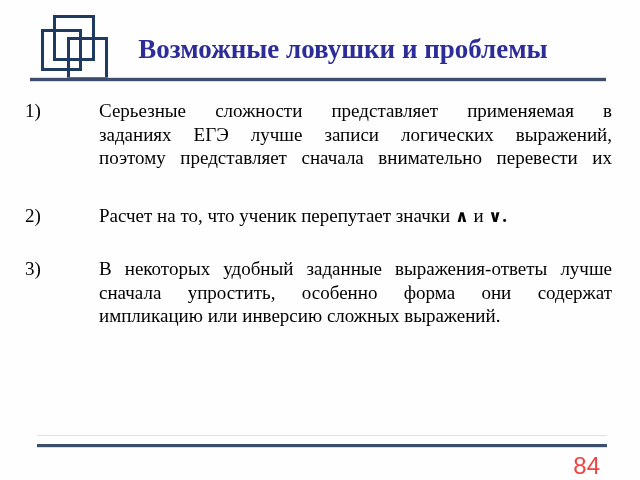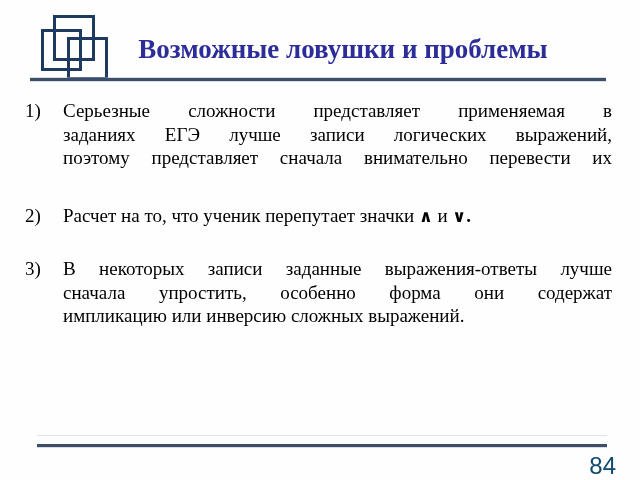--- a/index.html
+++ b/index.html
@@ -87,42 +87,43 @@
   .list-item.item-2 { margin-bottom: 29px; }
   .item-number {
     position: absolute;
     left: 0;
     top: 0;
     line-height: 23.5px;
   }
   .text-line {
     line-height: 23.5px;
     text-align: justify;
+    margin-left: 36px;
   }
   .text-line.stretched {
     text-align: justify;
     text-align-last: justify;
   }
   .logic-symbol {
     font-family: "DejaVu Sans", sans-serif;
     font-weight: 600;
     font-size: 17px;
   }
   .bold-period {
     font-weight: bold;
   }
 
   
   .page-number {
     position: absolute;
     top: 452px;
-    right: 24px;
+    right: 40px;
     font-family: "Liberation Sans", sans-serif;
     font-size: 24px;
-    color: #0c4a6e;
+    color: #ef4444;
   }
 </style>
 </head>
 <body>
 
 <div class="slide">
 
   <div>
     <div class="logo-square sq-top"></div>
     <div class="logo-square sq-left"></div>
@@ -144,21 +145,21 @@
 
     <div class="list-item item-2">
       <span class="item-number">2)</span>
       <div class="text-line">
         <span>Расчет на то, что ученик перепутает значки </span><span class="logic-symbol">∧</span><span> и </span><span class="logic-symbol">∨</span><span class="bold-period">.</span>
       </div>
     </div>
 
     <div class="list-item item-3">
       <span class="item-number">3)</span>
-      <div class="text-line stretched">В некоторых записи заданные выражения-ответы лучше</div>
+      <div class="text-line stretched">В некоторых удобный заданные выражения-ответы лучше</div>
       <div class="text-line stretched">сначала упростить, особенно форма они содержат</div>
       <div class="text-line">импликацию или инверсию сложных выражений.</div>
     </div>
 
   </div>
 
   <div class="rule-bottom-light"></div>
   <div class="rule-bottom"></div>
   <div class="page-number">84</div>
 

